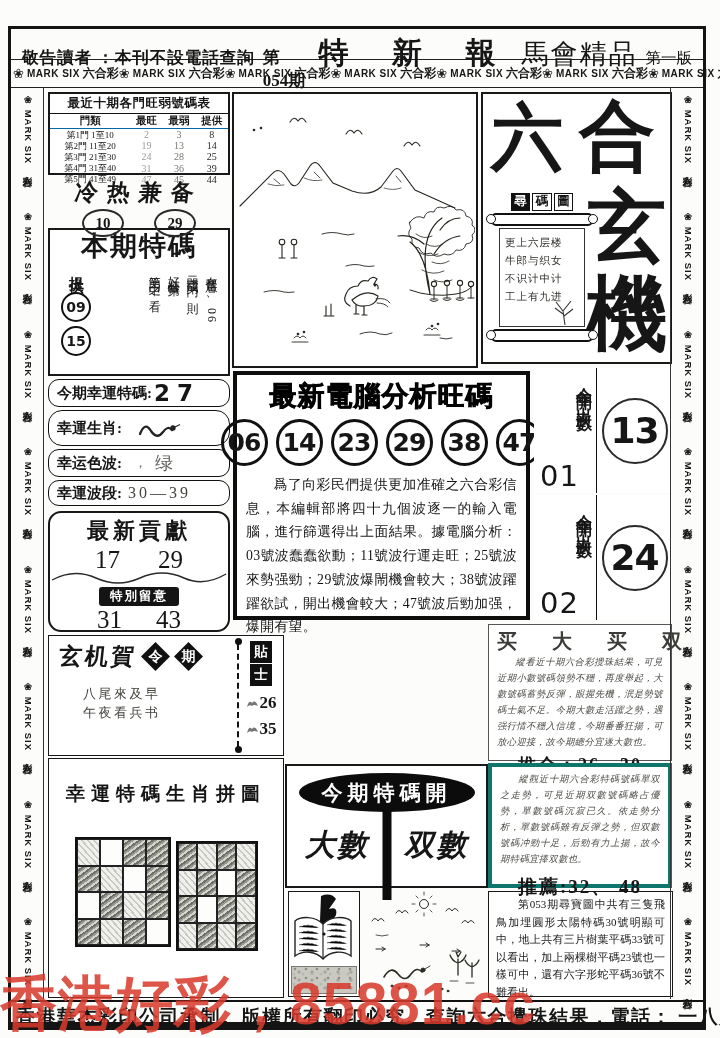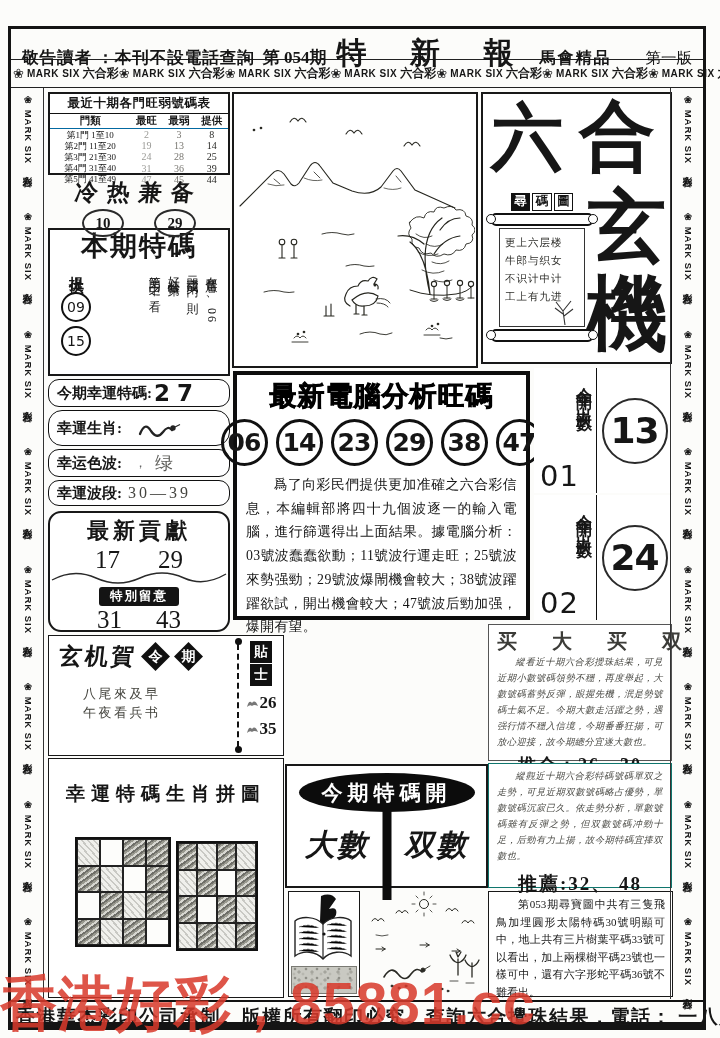--- a/index.html
+++ b/index.html
@@ -6,21 +6,21 @@
   #page{position:relative;width:720px;height:1038px;margin:0 auto;background:#fcfcfa;
         font-family:"Liberation Serif",serif;color:#161616;overflow:hidden;}
   .abs{position:absolute;box-sizing:border-box;}
   .frame{left:8px;top:26px;width:698px;height:1004px;border:3px solid #141414;border-bottom-width:8px;z-index:1;pointer-events:none;}
 
   
   .header{left:22px;top:33px;width:676px;display:flex;align-items:baseline;gap:8px;z-index:2;}
   .hdr-notice{font-size:16.5px;font-weight:bold;letter-spacing:1px;white-space:nowrap;}
   .hdr-issue{font-size:17px;font-weight:bold;}
   .hdr-title{font-size:30px;font-weight:900;letter-spacing:18px;white-space:nowrap;margin-left:2px;}
-  .hdr-sub{font-size:16px;font-weight:bold;letter-spacing:2px;white-space:nowrap;}
+  .hdr-sub{font-size:27px;font-weight:normal;letter-spacing:2px;white-space:nowrap;}
   .hdr-edition{font-size:15.5px;margin-left:auto;padding-right:6px;white-space:nowrap;}
   .hdr-rule{left:10px;top:59px;width:694px;border-top:1.5px solid #222;}
 
   
   .logo-row{left:13px;top:61px;width:690px;height:25px;display:flex;align-items:center;justify-content:space-between;z-index:2;}
   .logo-item{display:flex;align-items:center;gap:3px;white-space:nowrap;font-family:"Liberation Sans",sans-serif;}
   .flower{font-size:13px;color:#222;}
   .logo-en{font-size:10px;font-weight:bold;letter-spacing:0.5px;}
   .logo-cn{font-size:12px;font-weight:900;}
   .content-rule{left:10px;top:87px;width:694px;border-top:1.5px solid #222;}
@@ -49,21 +49,21 @@
   .oval{display:inline-block;width:38px;height:24px;border:2px solid #2a2a2a;border-radius:50%;
         font-size:15px;font-weight:bold;line-height:24px;margin:0 15px;text-align:center;}
 
   #special-code{left:48px;top:228px;width:182px;height:148px;border-width:2px;padding:2px 5px;}
   .sc-title{font-size:27px;font-weight:900;text-align:center;letter-spacing:2px;line-height:1.1;}
   .sc-body{display:flex;height:104px;margin-top:2px;}
   .sc-cols{flex:1;writing-mode:vertical-rl;font-size:12px;line-height:1.2;padding-top:3px;}
   .sc-col{margin:0 4.5px;letter-spacing:2px;height:100px;}
   .sc-offer{width:42px;display:flex;flex-direction:column;align-items:center;}
   .sc-offer-label{writing-mode:vertical-rl;font-size:15px;font-weight:bold;letter-spacing:3px;}
-  .sc-circle{width:26px;height:26px;border:2.5px solid #111;border-radius:50%;font-size:14px;font-weight:normal;
+  .sc-circle{width:26px;height:26px;border:2.5px solid #111;border-radius:50%;font-size:14px;font-weight:bold;
              display:flex;align-items:center;justify-content:center;margin-top:4px;font-family:"DejaVu Sans",sans-serif;}
 
   .lucky-row{left:48px;width:182px;border:1.5px solid #111;border-radius:11px;background:#fff;
              display:flex;align-items:center;padding:0 8px;box-sizing:border-box;position:absolute;}
   .lucky-label{font-size:15px;font-weight:bold;white-space:nowrap;}
   #lucky-special{top:379px;height:28px;}
   #lucky-special .lucky-value{font-size:23px;font-weight:bold;letter-spacing:7px;margin-left:2px;font-family:"DejaVu Sans",sans-serif;}
   #lucky-zodiac{top:410px;height:36px;border-radius:14px;}
   #lucky-color{top:449px;height:28px;}
   .color-mark{font-size:13px;color:#666;margin:0 8px 0 12px;}
@@ -157,21 +157,21 @@
   .count-vert span{margin:0 1px;}
   .count-index{font-size:29px;font-family:"DejaVu Sans",sans-serif;letter-spacing:1px;line-height:1;}
   .count-circle-wrap{flex:1;display:flex;align-items:center;justify-content:center;}
   .count-circle{width:62px;height:62px;border:2px solid #2a2a2a;border-radius:50%;display:flex;align-items:center;justify-content:center;
                 font-size:36px;font-weight:bold;font-family:"DejaVu Sans",sans-serif;letter-spacing:-1px;}
 
   #buy-panel{left:488px;top:624px;width:184px;height:137px;border:1px solid #555;padding:3px 8px;}
   .bp-title{text-align:center;font-size:20px;font-weight:bold;letter-spacing:15px;color:#3c3c38;white-space:nowrap;}
   .hand-body{font-size:9.3px;line-height:1.72;color:#4a4a45;font-style:italic;text-align:justify;text-indent:2em;letter-spacing:0.4px;}
   .tip-line{text-align:center;font-size:18px;font-weight:bold;letter-spacing:2px;margin-top:2px;}
-  #rec-panel{left:488px;top:763px;width:184px;height:125px;border:1px solid #0f766e;padding:5px 8px;}
+  #rec-panel{left:488px;top:763px;width:184px;height:125px;border:4px solid #0f766e;padding:5px 8px;}
   #rec-panel .tip-line{font-size:19px;margin-top:6px;}
 
   
   .footer-rule{left:11px;top:1000px;width:692px;border-top:2px solid #111;}
   .footer{left:16px;top:1004px;width:688px;font-size:19px;font-weight:600;letter-spacing:1.5px;white-space:nowrap;z-index:2;}
   .watermark{left:0px;top:966px;font-family:"Liberation Sans",sans-serif;font-weight:900;font-size:57px;
              color:#d93a2c;opacity:0.86;letter-spacing:1px;white-space:nowrap;z-index:60;transform:scaleY(1.04);}
   svg{display:block;}
 </style>
 </head>

